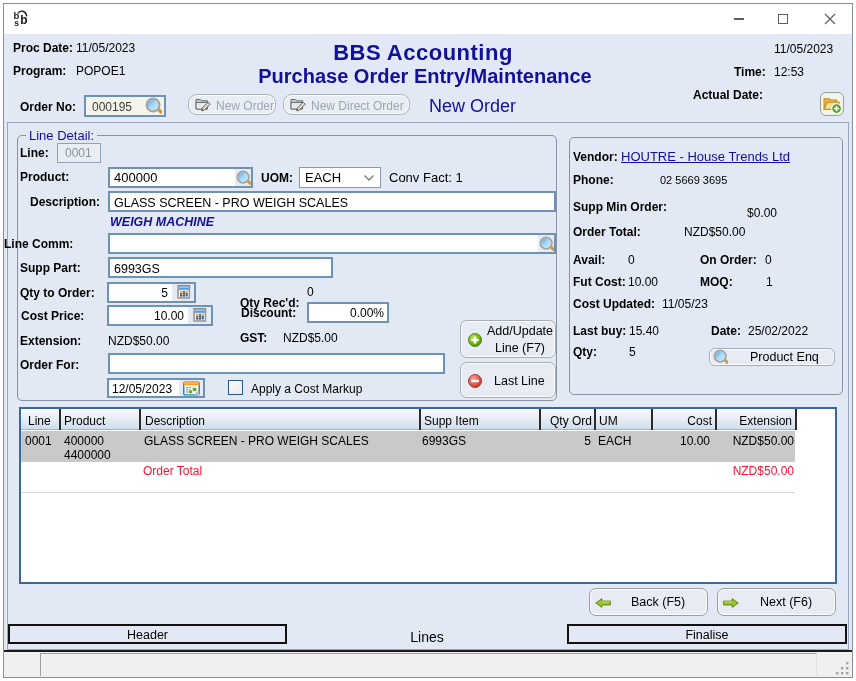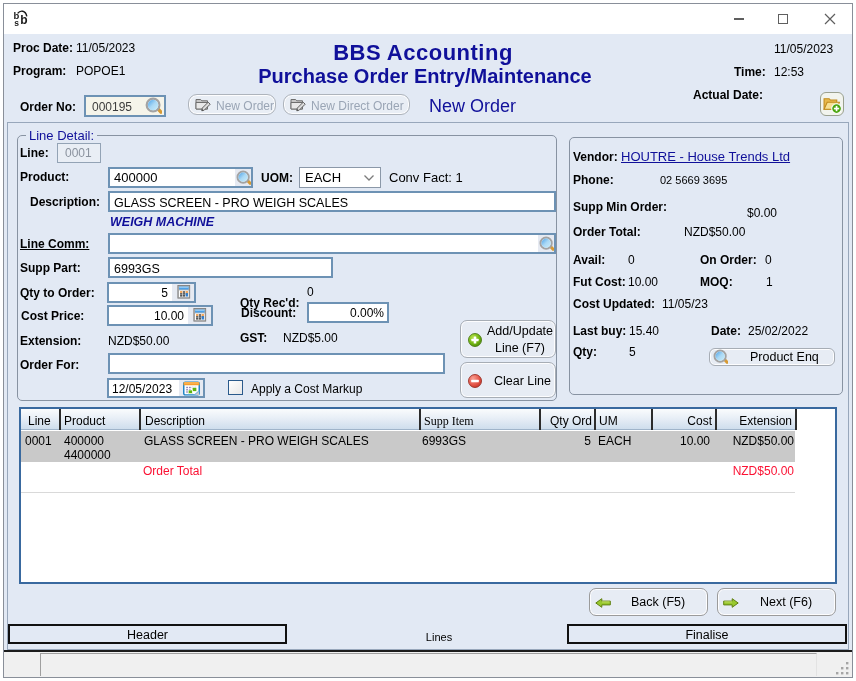--- a/index.html
+++ b/index.html
@@ -178,21 +178,21 @@
       <path d="M1.5 1.5 L6 6 L10.5 1.5" fill="none" stroke="#7c7c7c" stroke-width="1.3"></path>
     </svg>
   <div class="abs lbl" style="left:389px;top:171px;font-size:13px;">Conv Fact: 1</div>
 
   <div class="abs lbl b" style="left:30px;top:195px;">Description:</div>
   <div class="abs inp" style="left:108px;top:191px;width:448px;height:21px;border-width:2px;border-color:#6d92b4;"></div>
   <div class="abs lbl" style="left:114px;top:196px;font-size:12.5px;">GLASS SCREEN - PRO WEIGH SCALES</div>
 
   <div class="abs navy lbl b" style="left:110px;top:215px;font-style:italic;font-size:12.5px;">WEIGH MACHINE</div>
 
-  <div class="abs lbl b" style="left:20px;top:237px;text-decoration:underline;">Line Comm:</div>
+  <div class="abs lbl b" style="left:4px;top:237px;">Line Comm:</div>
   <div class="abs inp" style="left:108px;top:233px;width:448px;height:21px;border-width:2px;border-color:#6d92b4;"></div>
   <div class="abs" style="left:538px;top:235px;width:16px;height:17px;background:#e6eaf2;"></div>
   <svg class="abs" style="left:539px;top:236px;" width="15" height="15" viewBox="0 0 16 16">
       <use href="#magicon"></use>
     </svg>
 
   <div class="abs lbl b" style="left:20px;top:261px;">Supp Part:</div>
   <div class="abs inp" style="left:108px;top:257px;width:225px;height:21px;border-width:2px;border-color:#6d92b4;"></div>
   <div class="abs lbl" style="left:114px;top:262px;font-size:12.5px;">6993GS</div>
 
@@ -234,21 +234,21 @@
     </svg>
   <div class="abs" style="left:228px;top:380px;width:15px;height:15px;background:linear-gradient(135deg,#fff,#e8e8e8);border:1.5px solid #2a5a8c;"></div>
   <div class="abs lbl" style="left:251px;top:382px;">Apply a Cost Markup</div>
 
   <div class="abs" style="left:460px;top:320px;width:96px;height:38px;border:1px solid #a7adb5;border-radius:7px;background:#e7ecf4;box-shadow:inset 0 0 0 1px #fdfdfe;"></div>
   <div class="abs lbl" style="left:487px;top:323px;width:66px;text-align:center;font-size:12.5px;line-height:17px;">Add/Update<br>Line (F7)</div>
   <svg class="abs" style="left:468px;top:333px;" width="14" height="14" viewBox="0 0 14 14">
       <use href="#plusicon2"></use>
     </svg>
   <div class="abs" style="left:460px;top:362px;width:96px;height:36px;border:1px solid #a7adb5;border-radius:7px;background:#e7ecf4;box-shadow:inset 0 0 0 1px #fdfdfe;"></div>
-  <div class="abs lbl" style="left:494px;top:374px;font-size:12.5px;">Clear Line</div>
+  <div class="abs lbl" style="left:494px;top:374px;font-size:12.5px;">Last Line</div>
   <svg class="abs" style="left:468px;top:374px;" width="14" height="14" viewBox="0 0 14 14">
       <use href="#minusicon2"></use>
     </svg>
 
   <div class="abs" style="left:569px;top:137px;width:274px;height:258px;border:1px solid #8893a2;border-radius:5px;"></div>
 
   <div class="abs lbl b" style="left:573px;top:150px;">Vendor:</div>
   <div class="abs navy lbl" style="left:621px;top:150px;font-size:13px;text-decoration:underline;">HOUTRE - House Trends Ltd</div>
   <div class="abs lbl b" style="left:573px;top:173px;">Phone:</div>
   <div class="abs lbl" style="left:626px;top:173px;font-size:11px;margin-left:34px;">02 5669 3695</div>
@@ -282,21 +282,21 @@
     </svg>
   <div class="abs lbl" style="left:750px;top:350px;font-size:12.5px;">Product Enq</div>
 
   <div class="abs" style="left:19px;top:407px;width:818px;height:177px;background:#fff;border:2px solid #39699f;"></div>
 
   <div class="abs" style="left:21px;top:409px;width:774px;height:21px;background:linear-gradient(#fafcfd,#e7eef6 45%,#ccdcec);"></div>
   <div class="abs" style="left:21px;top:409px;width:774px;height:21px;border-bottom:1px solid #9fb4ca;"></div>
   <div class="abs lbl" style="left:28px;top:414px;">Line</div>
   <div class="abs lbl" style="left:64px;top:414px;">Product</div>
   <div class="abs lbl" style="left:145px;top:414px;">Description</div>
-  <div class="abs lbl" style="left:424px;top:414px;font-family:Liberation Serif, serif;">Supp Item</div>
+  <div class="abs lbl" style="left:424px;top:414px;">Supp Item</div>
   <div class="abs lbl ra" style="left:520px;top:414px;width:72px;">Qty Ord</div>
   <div class="abs lbl" style="left:599px;top:414px;">UM</div>
   <div class="abs lbl ra" style="left:640px;top:414px;width:72px;">Cost</div>
   <div class="abs lbl ra" style="left:715px;top:414px;width:77px;">Extension</div>
 
   <div class="abs" style="left:59px;top:409px;width:1.5px;height:21px;background:#2c2c2c;"></div>
   <div class="abs" style="left:139px;top:409px;width:1.5px;height:21px;background:#2c2c2c;"></div>
   <div class="abs" style="left:419px;top:409px;width:1.5px;height:21px;background:#2c2c2c;"></div>
   <div class="abs" style="left:539px;top:409px;width:1.5px;height:21px;background:#2c2c2c;"></div>
   <div class="abs" style="left:594px;top:409px;width:1.5px;height:21px;background:#2c2c2c;"></div>
@@ -324,21 +324,21 @@
       <use href="#garrow"></use>
     </svg>
   <div class="abs" style="left:717px;top:588px;width:119px;height:28px;border:1px solid #9b9b9b;border-radius:7px;background:#e7ecf4;box-shadow:inset 0 0 0 1px #fdfdfe;"></div>
   <div class="abs lbl" style="left:760px;top:595px;font-size:12.5px;">Next (F6)</div>
   <svg class="abs" style="left:723px;top:598px;" width="16" height="10" viewBox="0 0 16 10" transform="scale(-1,1)">
       <use href="#garrow"></use>
     </svg>
 
   <div class="abs" style="left:8px;top:624px;width:279px;height:20px;border:2px solid #111;background:#e2e9f4;"></div>
   <div class="abs lbl" style="left:8px;top:628px;width:279px;text-align:center;font-size:12.5px;">Header</div>
-  <div class="abs lbl" style="left:287px;top:630px;width:280px;text-align:center;font-size:11px;margin-left:12px;">Lines</div>
+  <div class="abs lbl" style="left:287px;top:630px;width:280px;text-align:center;font-size:14px;">Lines</div>
   <div class="abs" style="left:567px;top:624px;width:280px;height:20px;border:2px solid #111;background:#e2e9f4;"></div>
   <div class="abs lbl" style="left:567px;top:628px;width:280px;text-align:center;font-size:12.5px;">Finalise</div>
 
   <div class="abs" style="left:4px;top:650px;width:848px;height:2px;background:#1c1c1c;"></div>
 
   <div class="abs" style="left:4px;top:652px;width:848px;height:25px;background:#f0f0f0;"></div>
   <div class="abs" style="left:40px;top:653px;width:777px;height:23px;background:#f0f0f0;border-top:1px solid #9f9f9f;border-left:1px solid #9f9f9f;border-right:1px solid #e3e3e3;"></div>
   <svg class="abs" style="left:834px;top:661px;" width="17" height="16" viewBox="0 0 17 16">
     <g fill="#a5a5a5">
       <rect x="12" y="1" width="2.4" height="2.4"></rect>

